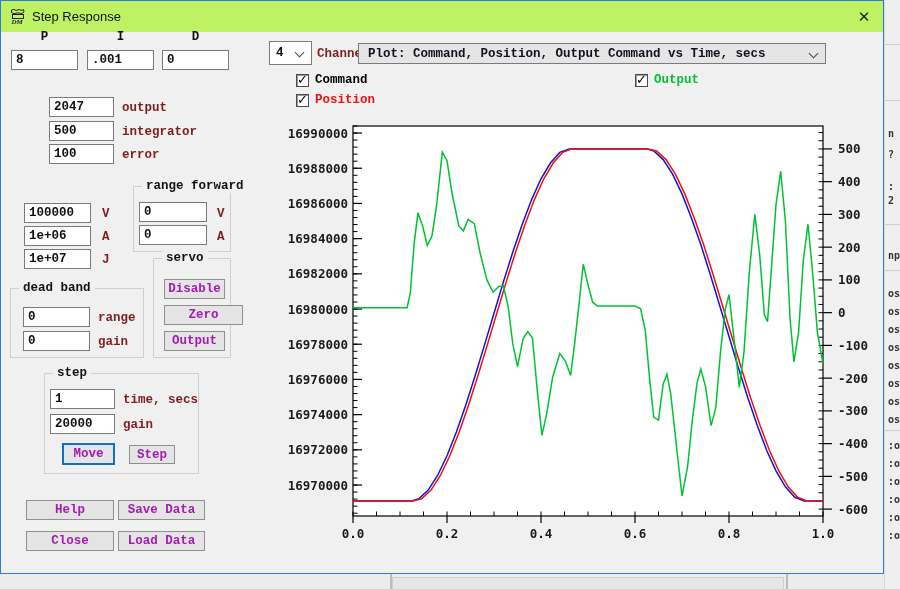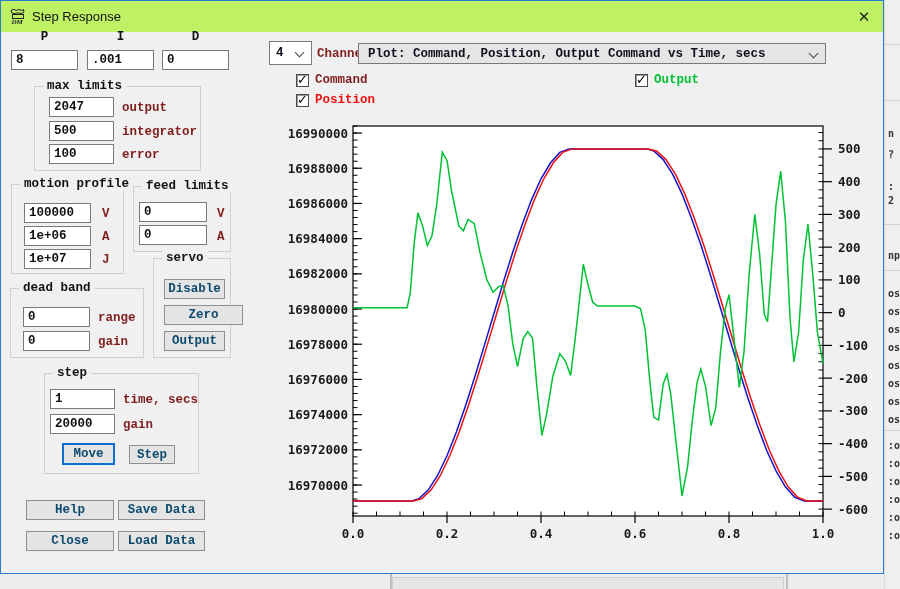--- a/index.html
+++ b/index.html
@@ -18,21 +18,21 @@
   .dialog { position:absolute; left:0; top:0; width:884px; height:574px; background:#f0f0f0; border:1px solid #2b7cd3; }
   .titlebar { position:absolute; left:0; top:0; width:100%; height:31px; background:#bef264; }
   .title-text { position:absolute; left:31px; top:8px; font:400 13px "Liberation Sans", sans-serif; color:#111; }
   .app-icon { position:absolute; left:9px; top:7px; width:17px; height:17px; }
   .close-btn { position:absolute; right:6px; top:4px; width:26px; height:24px; text-align:center; font:400 15px "Liberation Sans", sans-serif; color:#222; line-height:24px; cursor:pointer; }
   .field { position:absolute; border:1px solid #7a7a7a; background:#fff; font:700 12.5px "Liberation Mono", monospace; color:#111; padding:0 4px; height:20px; width:67px; }
   .flabel { position:absolute; font:700 12.5px "Liberation Mono", monospace; color:#7f1d1d; }
   .hlabel { position:absolute; font:700 12.5px "Liberation Mono", monospace; color:#111; text-align:center; width:67px; }
   .groupbox { position:absolute; border:1px solid #cfcfcf; }
   .gtitle { position:absolute; top:-8px; left:8px; background:#f0f0f0; padding:0 4px; font:700 12.5px "Liberation Mono", monospace; color:#111; white-space:nowrap; }
-  .btn { position:absolute; background:#e4e4e4; border:1px solid #8f8f8f; font:700 12.5px "Liberation Mono", monospace; color:#0c4a6e; text-align:center; cursor:pointer; display:flex; align-items:center; justify-content:center; }
+  .btn { position:absolute; background:#e4e4e4; border:1px solid #8f8f8f; font:700 12.5px "Liberation Mono", monospace; color:#a21caf; text-align:center; cursor:pointer; display:flex; align-items:center; justify-content:center; }
   .btn.focused { border:2px solid #0d6fd0; }
 
   .combo { position:absolute; border:1px solid #7a7a7a; display:flex; align-items:center; cursor:pointer; }
   .combo .val { font:700 12.5px "Liberation Mono", monospace; color:#10101e; padding-left:6px; white-space:nowrap; overflow:hidden; }
   .chev { position:absolute; right:8px; top:7px; width:7px; height:7px; border-right:1.7px solid #4a4a4a; border-bottom:1.7px solid #4a4a4a; transform:rotate(45deg); }
   .combo.white { background:#fff; }
   .combo.grey { background:#e5e5e5; }
 
   .checkrow { position:absolute; display:flex; align-items:center; cursor:pointer; }
   .cbox { width:13px; height:13px; background:#fff; border:1px solid #4a4a4a; box-shadow:inset 1px 1px 0 #9a9a9a; position:relative; }
@@ -91,42 +91,36 @@
       <div class="close-btn">✕</div>
     </div>
 
     <div class="hlabel" style="left:10px; top:29px">P</div>
     <div class="hlabel" style="left:86px; top:29px">I</div>
     <div class="hlabel" style="left:161px; top:29px">D</div>
     <input class="field" style="left: 10px; top: 49px;" value="8">
     <input class="field" style="left: 86px; top: 49px;" value=".001">
     <input class="field" style="left: 161px; top: 49px;" value="0">
 
-    <div class="groupbox" style="left:33px; top:85px; width:167px; height:85px">
-      <div class="gtitle">max limits</div>
-    </div>
     <input class="field" style="left: 48px; top: 96px; width: 65px;" value="2047">
     <div class="flabel" style="left:121px; top:100px">output</div>
     <input class="field" style="left: 48px; top: 120px; width: 65px;" value="500">
     <div class="flabel" style="left:121px; top:124px">integrator</div>
     <input class="field" style="left: 48px; top: 143px; width: 65px;" value="100">
     <div class="flabel" style="left:121px; top:147px">error</div>
 
-    <div class="groupbox" style="left:10px; top:183px; width:113px; height:90px">
-      <div class="gtitle">motion profile</div>
-    </div>
     <input class="field" style="left: 23px; top: 202px;" value="100000">
     <div class="flabel" style="left:101px; top:206px">V</div>
     <input class="field" style="left: 23px; top: 225px;" value="1e+06">
     <div class="flabel" style="left:101px; top:229px">A</div>
     <input class="field" style="left: 23px; top: 248px;" value="1e+07">
     <div class="flabel" style="left:101px; top:252px">J</div>
 
     <div class="groupbox" style="left:132px; top:185px; width:98px; height:66px">
-      <div class="gtitle">feed limits</div>
+      <div class="gtitle">range forward</div>
     </div>
     <input class="field" style="left: 138px; top: 201px; width: 68px;" value="0">
     <div class="flabel" style="left:216px; top:206px">V</div>
     <input class="field" style="left: 138px; top: 224px; width: 68px;" value="0">
     <div class="flabel" style="left:216px; top:229px">A</div>
 
     <div class="groupbox" style="left:152px; top:257px; width:78px; height:100px">
       <div class="gtitle">servo</div>
     </div>
     <div class="btn" style="left:163px; top:278px; width:61px; height:20px">Disable</div>
@@ -164,21 +158,21 @@
 
     <div class="combo grey" style="left:357px; top:42px; width:468px; height:21px">
       <span class="val" style="padding-left:9px">Plot: Command, Position, Output Command vs Time, secs</span>
       <span class="chev" style="top:6px"></span>
     </div>
 
     <div class="checkrow" style="left:295px; top:72px">
       <span class="cbox">
           <span class="tick">✓</span>
         </span>
-      <span class="clabel" style="color: #7f1d1d;">Command</span>
+      <span class="clabel" style="color: #000000;">Command</span>
     </div>
     <div class="checkrow" style="left:295px; top:92px">
       <span class="cbox">
           <span class="tick">✓</span>
         </span>
       <span class="clabel" style="color: rgb(238, 17, 17); text-align: center;">Position</span>
     </div>
     <div class="checkrow" style="left:634px; top:72px">
       <span class="cbox">
           <span class="tick">✓</span>

